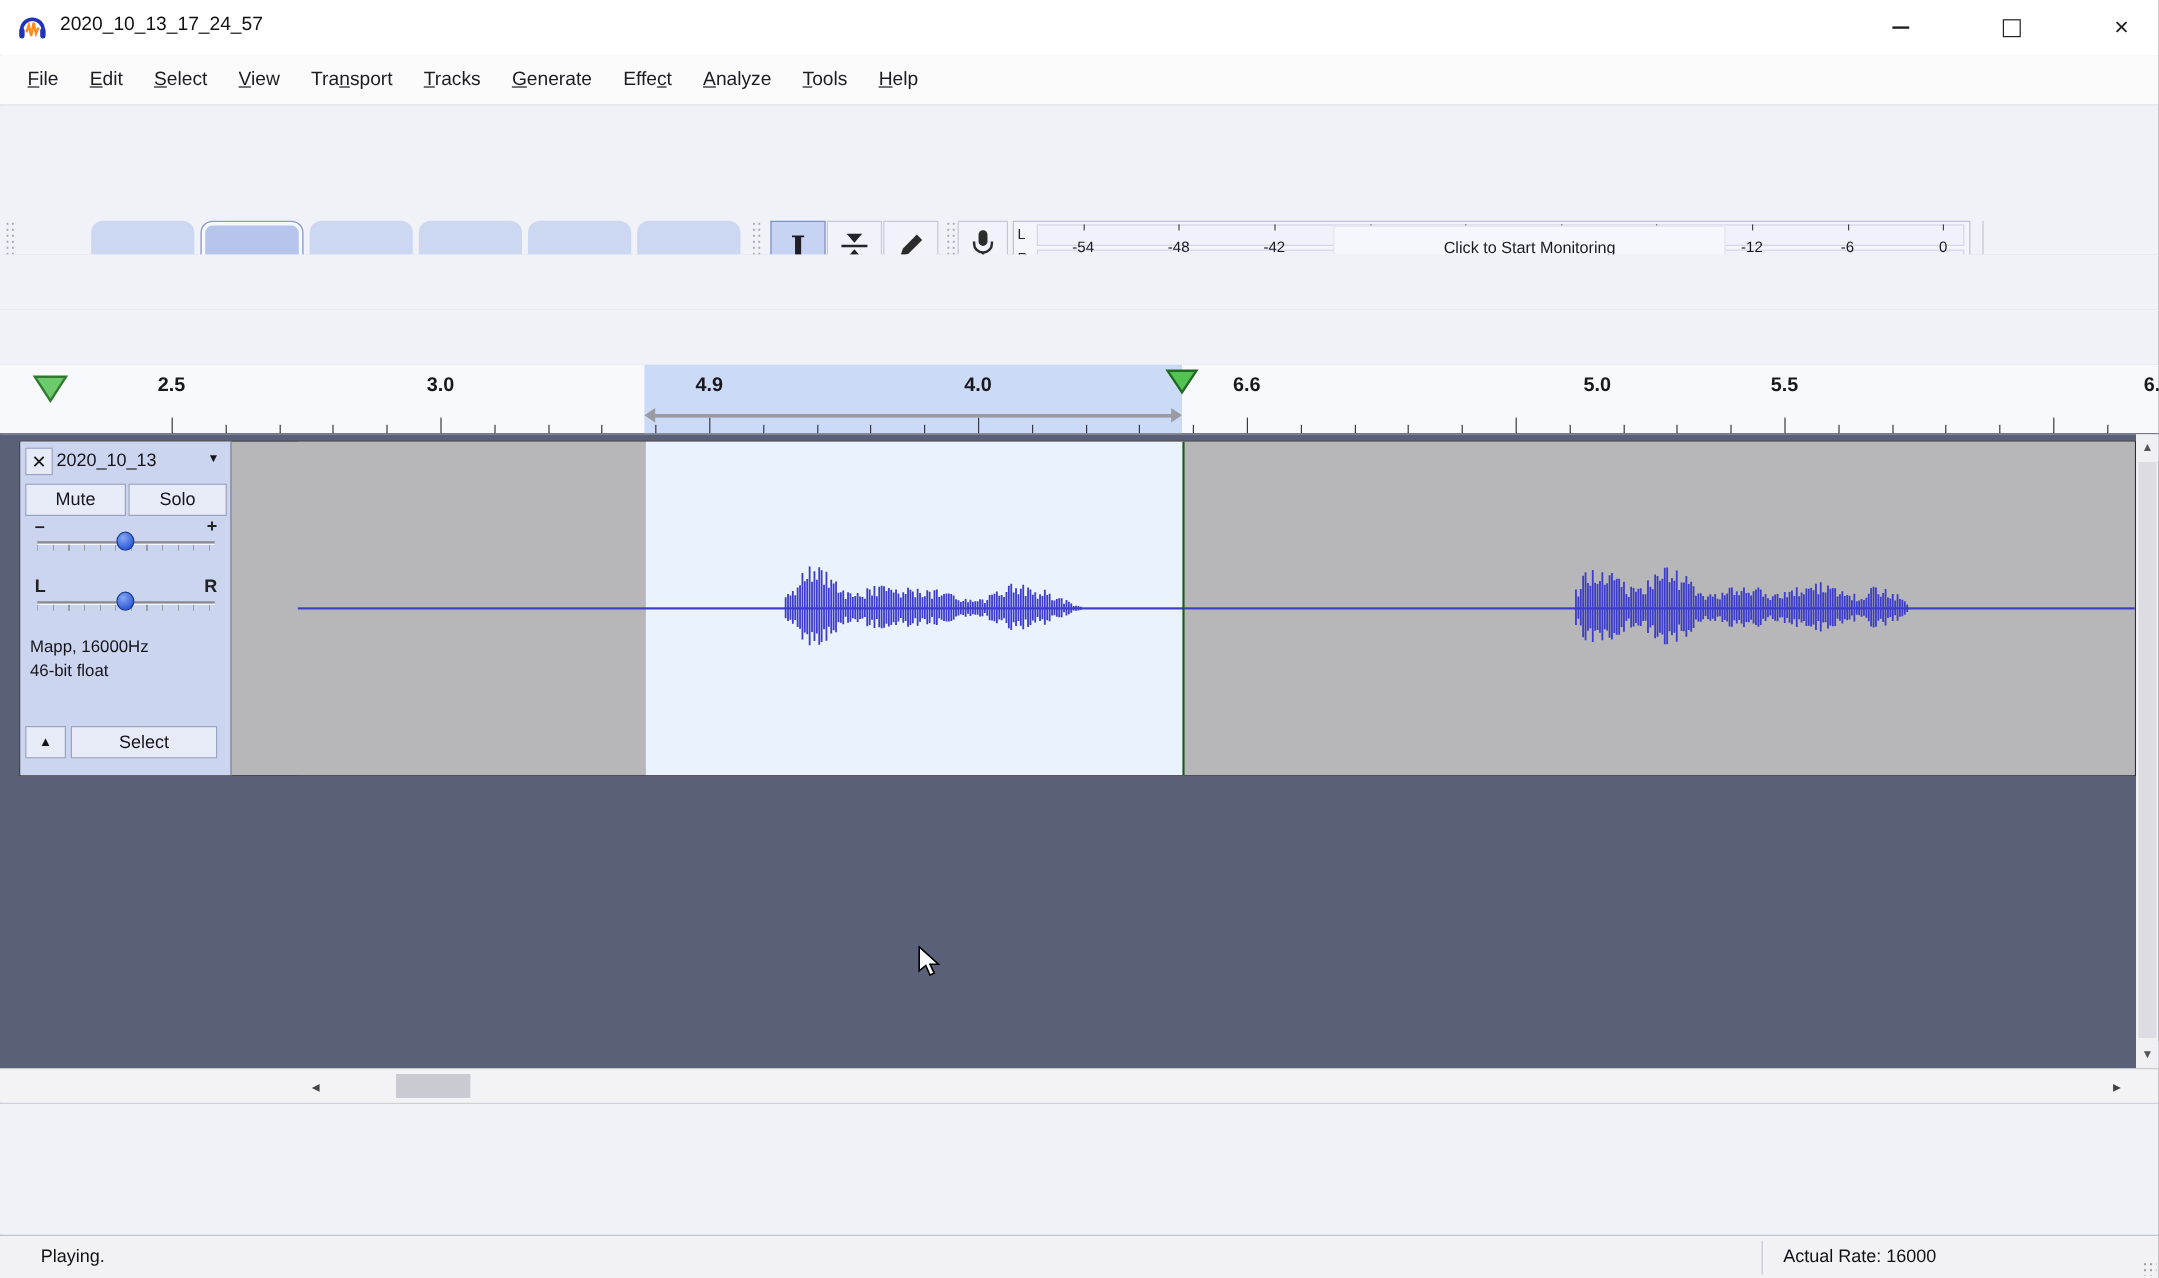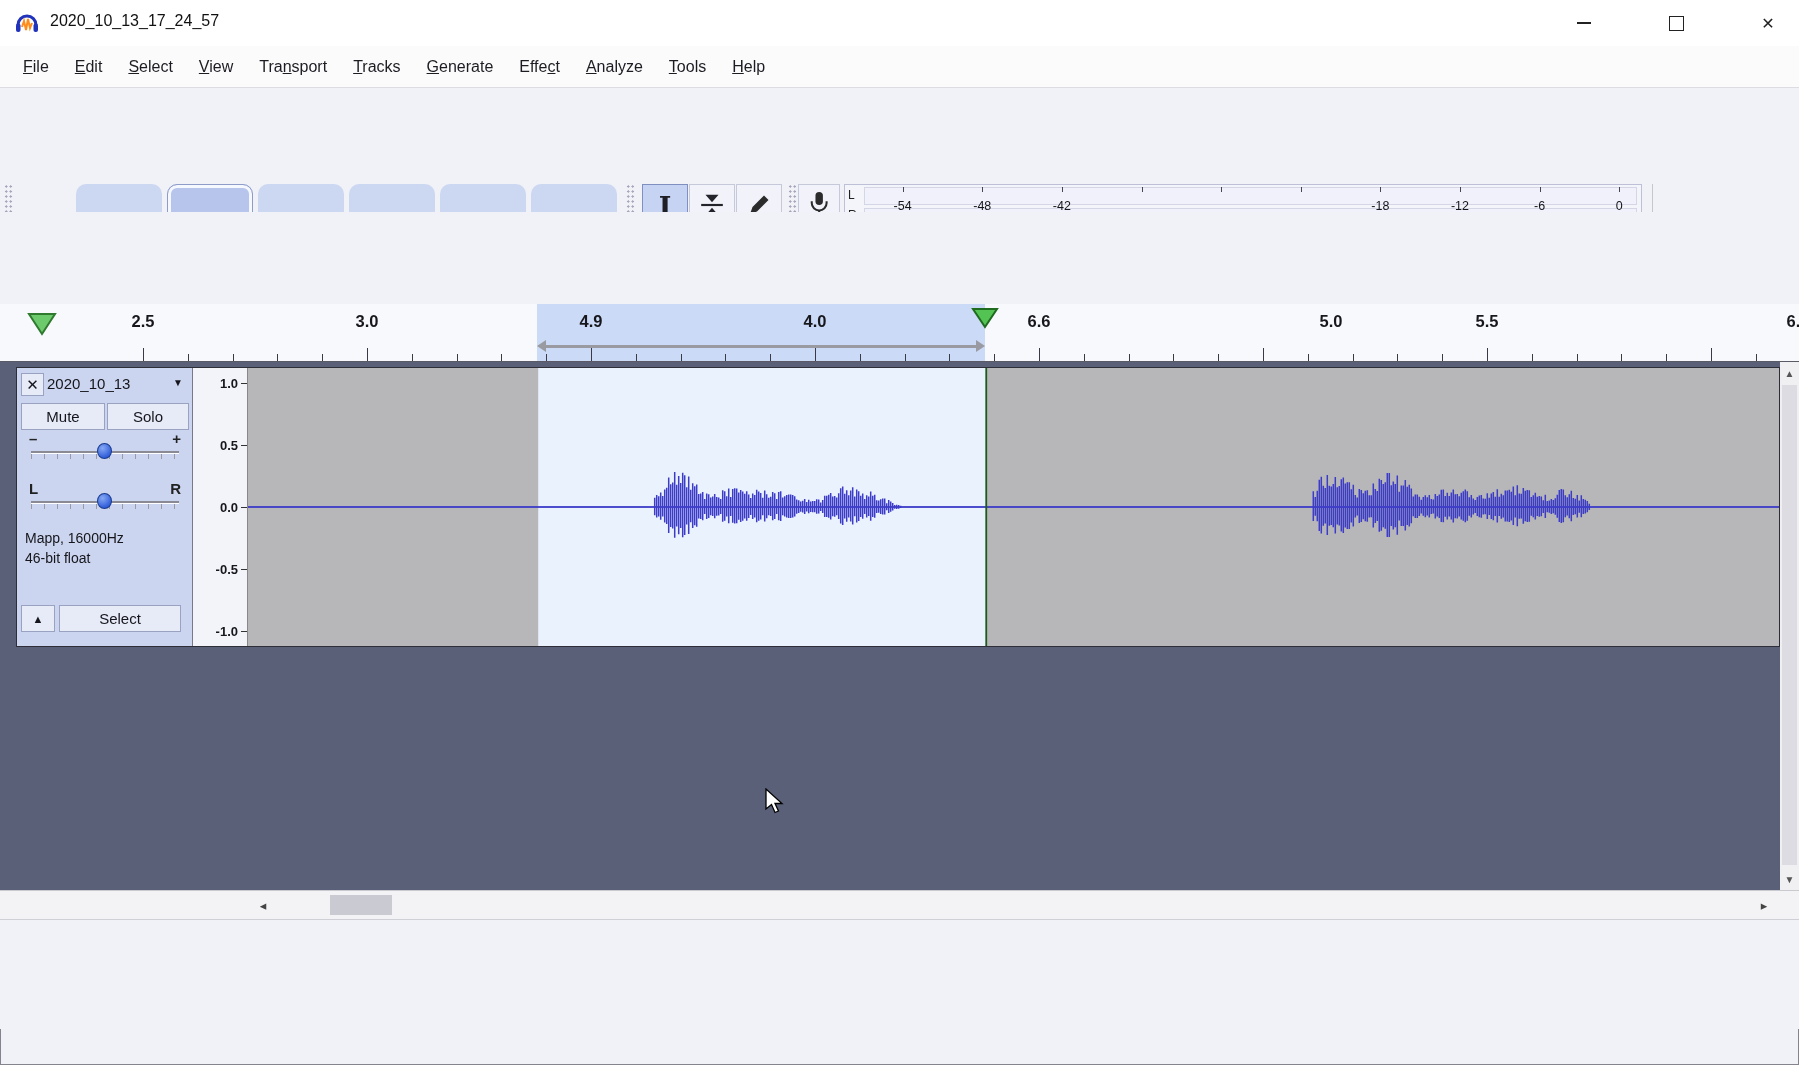--- a/index.html
+++ b/index.html
@@ -233,20 +233,21 @@
           <div class="mtick" style="left: 46.2%;"></div>
           <div class="mtick" style="left: 56.5%;"></div>
           <div class="mtick" style="left: 66.8%;"></div>
           <span class="mnum" style="left: 66.8%;">-18</span>
           <div class="mtick" style="left: 77.1%;"></div>
           <span class="mnum" style="left: 77.1%;">-12</span>
           <div class="mtick" style="left: 87.4%;"></div>
           <span class="mnum" style="left: 87.4%;">-6</span>
           <div class="mtick" style="left: 97.7%;"></div>
           <span class="mnum" style="left: 97.7%;">0</span>
+          <div class="monitor-msg" style="left: 32%; width: 42%;">Click to Start Monitoring</div>
         </div>
       </div>
     <div class="tool-btn" style="left:798px;top:146px;width:42px;height:44px">
       <span id="spk-ic-1"><svg viewBox="0 0 26 24" width="28.080000000000002" height="26">
             <polygon points="2,8 7,8 13,3 13,21 7,16 2,16" fill="#2b2b2b"></polygon>
             <path d="M16 7a7 7 0 0 1 0 10" fill="none" stroke="#2b2b2b" stroke-width="2"></path>
             <path d="M19 4.5a11 11 0 0 1 0 15" fill="none" stroke="#2b2b2b" stroke-width="2"></path>
           </svg></span>
     </div>
     <div class="meterbox" id="meter-play" style="left:844px;top:146px;width:798px;height:44px">
@@ -546,32 +547,20 @@
     <div class="sl-thumb" style="left:calc(50% - 8px)"></div>
           </div>
           <div class="slider" style="left: 14px; top: 116px; width: 148px;">
             <span class="sl-l">L</span>
     <span class="sl-r">R</span>
     <div class="sl-track"></div>
     <div class="sl-ticks"></div>
     <div class="sl-thumb" style="left:calc(50% - 8px)"></div>
           </div>
         </div>
-      <div class="vruler" id="vruler">
-          <span class="vr-lab" style="top: 15px;">1.0</span>
-          <div class="vr-tick" style="top: 15px;"></div>
-          <span class="vr-lab" style="top: 77px;">0.5</span>
-          <div class="vr-tick" style="top: 77px;"></div>
-          <span class="vr-lab" style="top: 139px;">0.0</span>
-          <div class="vr-tick" style="top: 139px;"></div>
-          <span class="vr-lab" style="top: 201px;">-0.5</span>
-          <div class="vr-tick" style="top: 201px;"></div>
-          <span class="vr-lab" style="top: 263px;">-1.0</span>
-          <div class="vr-tick" style="top: 263px;"></div>
-        </div>
       <div class="wavebox">
         <svg id="wavesvg" width="1531" height="278" viewBox="0 0 1531 278" preserveAspectRatio="none">
             <rect x="0" y="0" width="1531" height="278" fill="#b7b7b9"></rect>
             <rect x="290.23999999999995" y="0" width="448" height="278" fill="#eaf2fd"></rect>
             <rect x="0" y="138.1" width="1531" height="1.8" fill="#3c3cc8"></rect>
             <path d="M406.7 129.7L406.7 147.2M408.7 127.0L408.7 149.5M410.7 128.2L410.7 148.5M412.7 124.4L412.7 151.8M414.7 128.1L414.7 148.6M416.7 121.5L416.7 154.4M418.7 119.7L418.7 156.0M420.7 109.5L420.7 165.0M422.7 116.3L422.7 159.0M424.7 114.5L424.7 160.6M426.7 104.1L426.7 169.7M428.7 116.8L428.7 158.6M430.7 108.1L430.7 166.2M432.7 115.1L432.7 160.0M434.7 104.7L434.7 169.2M436.7 107.2L436.7 167.0M438.7 119.2L438.7 156.4M440.7 108.5L440.7 165.9M442.7 121.7L442.7 154.2M444.7 115.2L444.7 160.0M446.7 118.3L446.7 157.2M448.7 116.5L448.7 158.8M450.7 125.9L450.7 150.5M452.7 125.5L452.7 150.9M454.7 124.0L454.7 152.2M456.7 131.1L456.7 146.0M458.7 125.5L458.7 150.9M460.7 126.3L460.7 150.1M462.7 129.6L462.7 147.3M464.7 128.6L464.7 148.1M466.7 126.1L466.7 150.3M468.7 129.0L468.7 147.8M470.7 129.5L470.7 147.4M472.7 130.9L472.7 146.1M474.7 122.2L474.7 153.8M476.7 123.3L476.7 152.8M478.7 128.3L478.7 148.4M480.7 120.4L480.7 155.3M482.7 128.9L482.7 147.9M484.7 121.0L484.7 154.8M486.7 120.2L486.7 155.5M488.7 120.6L488.7 155.2M490.7 124.5L490.7 151.8M492.7 121.9L492.7 154.0M494.7 123.4L494.7 152.8M496.7 125.8L496.7 150.6M498.7 123.3L498.7 152.8M500.7 126.6L500.7 149.9M502.7 130.0L502.7 146.9M504.7 125.5L504.7 150.9M506.7 127.1L506.7 149.4M508.7 121.7L508.7 154.2M510.7 123.4L510.7 152.8M512.7 124.9L512.7 151.4M514.7 129.7L514.7 147.2M516.7 122.6L516.7 153.4M518.7 126.2L518.7 150.2M520.7 129.7L520.7 147.2M522.7 128.8L522.7 147.9M524.7 123.9L524.7 152.3M526.7 125.2L526.7 151.1M528.7 131.0L528.7 146.1M530.7 123.9L530.7 152.3M532.7 123.2L532.7 152.9M534.7 129.5L534.7 147.3M536.7 128.2L536.7 148.5M538.7 127.0L538.7 149.5M540.7 126.5L540.7 150.0M542.7 126.6L542.7 149.9M544.7 127.0L544.7 149.6M546.7 128.3L546.7 148.4M548.7 131.4L548.7 145.7M550.7 132.3L550.7 144.9M552.7 133.6L552.7 143.8M554.7 132.8L554.7 144.4M556.7 131.1L556.7 145.9M558.7 133.9L558.7 143.5M560.7 131.8L560.7 145.3M562.7 133.5L562.7 143.9M564.7 133.0L564.7 144.2M566.7 133.1L566.7 144.2M568.7 131.3L568.7 145.7M570.7 131.6L570.7 145.5M572.7 134.5L572.7 142.9M574.7 132.1L574.7 145.1M576.7 127.8L576.7 148.9M578.7 127.7L578.7 149.0M580.7 126.7L580.7 149.8M582.7 124.9L582.7 151.4M584.7 128.5L584.7 148.3M586.7 127.9L586.7 148.8M588.7 129.5L588.7 147.3M590.7 125.3L590.7 151.1M592.7 120.2L592.7 155.6M594.7 118.5L594.7 157.0M596.7 125.8L596.7 150.6M598.7 122.3L598.7 153.7M600.7 127.2L600.7 149.4M602.7 122.6L602.7 153.5M604.7 119.2L604.7 156.4M606.7 128.6L606.7 148.2M608.7 121.5L608.7 154.4M610.7 123.2L610.7 152.9M612.7 127.7L612.7 149.0M614.7 125.6L614.7 150.8M616.7 131.0L616.7 146.1M618.7 127.2L618.7 149.4M620.7 128.6L620.7 148.1M622.7 123.4L622.7 152.7M624.7 127.8L624.7 148.9M626.7 126.7L626.7 149.8M628.7 132.3L628.7 144.9M630.7 132.5L630.7 144.7M632.7 131.2L632.7 145.9M634.7 130.6L634.7 146.4M636.7 130.6L636.7 146.4M638.7 135.2L638.7 142.3M640.7 132.1L640.7 145.0M642.7 133.5L642.7 143.8M644.7 134.9L644.7 142.6M646.7 137.0L646.7 140.8M648.7 136.7L648.7 141.0M650.7 137.0L650.7 140.7M652.7 137.7L652.7 140.1M1065.3 123.2L1065.3 152.9M1067.3 129.1L1067.3 147.7M1069.3 122.8L1069.3 153.3M1071.3 111.8L1071.3 163.0M1073.3 108.8L1073.3 165.6M1075.3 117.8L1075.3 157.7M1077.3 120.1L1077.3 155.6M1079.3 107.1L1079.3 167.1M1081.3 117.7L1081.3 157.7M1083.3 118.6L1083.3 156.9M1085.3 116.1L1085.3 159.2M1087.3 108.9L1087.3 165.5M1089.3 119.2L1089.3 156.4M1091.3 118.0L1091.3 157.5M1093.3 111.3L1093.3 163.4M1095.3 109.4L1095.3 165.0M1097.3 115.6L1097.3 159.6M1099.3 114.2L1099.3 160.9M1101.3 114.2L1101.3 160.9M1103.3 121.2L1103.3 154.6M1105.3 116.8L1105.3 158.5M1107.3 126.9L1107.3 149.6M1109.3 129.4L1109.3 147.4M1111.3 121.0L1111.3 154.9M1113.3 121.9L1113.3 154.1M1115.3 125.2L1115.3 151.2M1117.3 122.7L1117.3 153.3M1119.3 122.3L1119.3 153.7M1121.3 127.2L1121.3 149.4M1123.3 127.3L1123.3 149.3M1125.3 115.6L1125.3 159.6M1127.3 120.9L1127.3 154.9M1129.3 123.1L1129.3 153.0M1131.3 110.8L1131.3 163.8M1133.3 112.0L1133.3 162.7M1135.3 116.0L1135.3 159.3M1137.3 114.2L1137.3 160.8M1139.3 105.1L1139.3 168.9M1141.3 105.0L1141.3 168.9M1143.3 117.3L1143.3 158.1M1145.3 113.6L1145.3 161.4M1147.3 115.9L1147.3 159.3M1149.3 107.5L1149.3 166.7M1151.3 123.7L1151.3 152.5M1153.3 117.5L1153.3 157.9M1155.3 117.4L1155.3 158.0M1157.3 112.1L1157.3 162.6M1159.3 118.7L1159.3 156.9M1161.3 116.8L1161.3 158.5M1163.3 120.5L1163.3 155.3M1165.3 128.4L1165.3 148.3M1167.3 126.6L1167.3 149.9M1169.3 126.4L1169.3 150.1M1171.3 128.7L1171.3 148.0M1173.3 131.7L1173.3 145.4M1175.3 129.0L1175.3 147.8M1177.3 127.3L1177.3 149.3M1179.3 129.3L1179.3 147.6M1181.3 127.0L1181.3 149.6M1183.3 131.0L1183.3 146.0M1185.3 131.6L1185.3 145.5M1187.3 126.0L1187.3 150.4M1189.3 128.1L1189.3 148.6M1191.3 126.6L1191.3 149.9M1193.3 121.8L1193.3 154.1M1195.3 121.6L1195.3 154.3M1197.3 127.9L1197.3 148.8M1199.3 124.7L1199.3 151.5M1201.3 128.0L1201.3 148.6M1203.3 124.6L1203.3 151.6M1205.3 121.5L1205.3 154.4M1207.3 126.2L1207.3 150.3M1209.3 125.9L1209.3 150.5M1211.3 128.2L1211.3 148.5M1213.3 124.8L1213.3 151.5M1215.3 123.3L1215.3 152.8M1217.3 121.6L1217.3 154.3M1219.3 123.3L1219.3 152.8M1221.3 129.2L1221.3 147.7M1223.3 127.0L1223.3 149.6M1225.3 130.6L1225.3 146.4M1227.3 132.1L1227.3 145.0M1229.3 128.9L1229.3 147.9M1231.3 127.4L1231.3 149.2M1233.3 126.9L1233.3 149.7M1235.3 130.4L1235.3 146.6M1237.3 130.7L1237.3 146.3M1239.3 125.3L1239.3 151.1M1241.3 129.8L1241.3 147.1M1243.3 125.4L1243.3 151.0M1245.3 124.0L1245.3 152.2M1247.3 128.7L1247.3 148.1M1249.3 121.3L1249.3 154.5M1251.3 128.8L1251.3 148.0M1253.3 125.8L1253.3 150.7M1255.3 127.2L1255.3 149.4M1257.3 122.4L1257.3 153.6M1259.3 122.6L1259.3 153.4M1261.3 121.8L1261.3 154.1M1263.3 123.8L1263.3 152.4M1265.3 118.4L1265.3 157.1M1267.3 127.2L1267.3 149.4M1269.3 117.2L1269.3 158.2M1271.3 125.6L1271.3 150.8M1273.3 125.8L1273.3 150.6M1275.3 120.0L1275.3 155.7M1277.3 122.7L1277.3 153.3M1279.3 122.1L1279.3 153.9M1281.3 122.3L1281.3 153.7M1283.3 129.1L1283.3 147.7M1285.3 127.3L1285.3 149.3M1287.3 124.7L1287.3 151.6M1289.3 128.7L1289.3 148.0M1291.3 127.9L1291.3 148.8M1293.3 128.4L1293.3 148.3M1295.3 132.2L1295.3 145.0M1297.3 126.7L1297.3 149.9M1299.3 133.1L1299.3 144.2M1301.3 132.4L1301.3 144.8M1303.3 131.1L1303.3 145.9M1305.3 132.0L1305.3 145.2M1307.3 130.2L1307.3 146.7M1309.3 126.8L1309.3 149.7M1311.3 122.0L1311.3 154.0M1313.3 120.9L1313.3 154.9M1315.3 121.6L1315.3 154.3M1317.3 127.3L1317.3 149.3M1319.3 129.2L1319.3 147.6M1321.3 126.2L1321.3 150.3M1323.3 122.8L1323.3 153.2M1325.3 130.0L1325.3 146.9M1327.3 130.8L1327.3 146.2M1329.3 127.0L1329.3 149.6M1331.3 132.5L1331.3 144.7M1333.3 127.3L1333.3 149.3M1335.3 131.1L1335.3 145.9M1337.3 131.7L1337.3 145.5M1339.3 133.0L1339.3 144.3M1341.3 135.7L1341.3 141.9" stroke="#3c3cc8" stroke-width="1.5" fill="none"></path>
             <rect x="737.34" y="0" width="1.8" height="278" fill="#1e5a1e"></rect>
           </svg>
       </div>
     </div>
@@ -590,14 +579,20 @@
     <div class="hthumb" style="left:330px;width:62px"></div>
     <div class="h-btn" style="left:1748px">▸</div>
   </div>
 
   <div class="selbar">
 
     <div id="tfield-host"></div>
 
   </div>
 
+  <div class="statusbar">
+    <span class="abs" style="left:34px;top:9px">Playing.</span>
+    <div class="vsep" style="left:1468px;top:4px;height:28px;position:absolute"></div>
+    <span class="abs" style="left:1486px;top:9px">Actual Rate: 16000</span>
+    <div class="corner-grip"></div>
+  </div>
 
 </div>
 
 </body></html>

